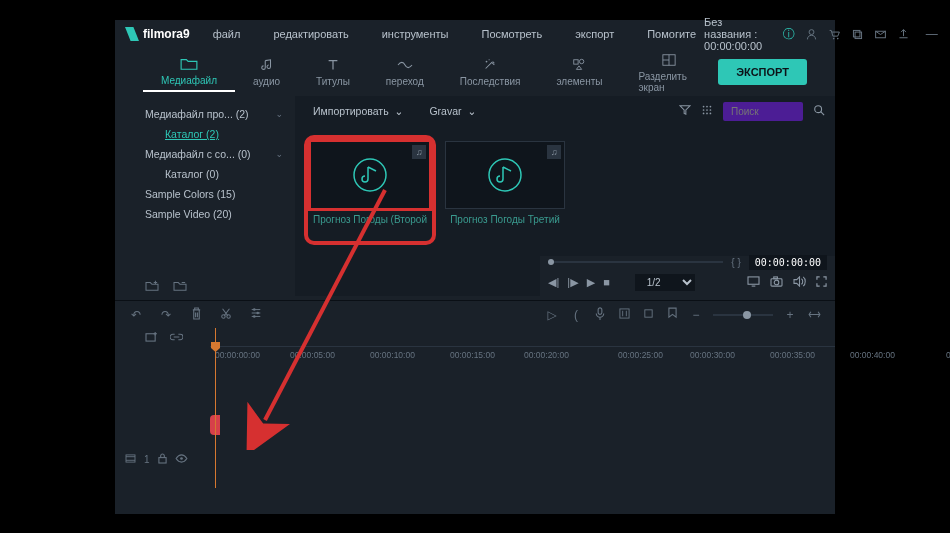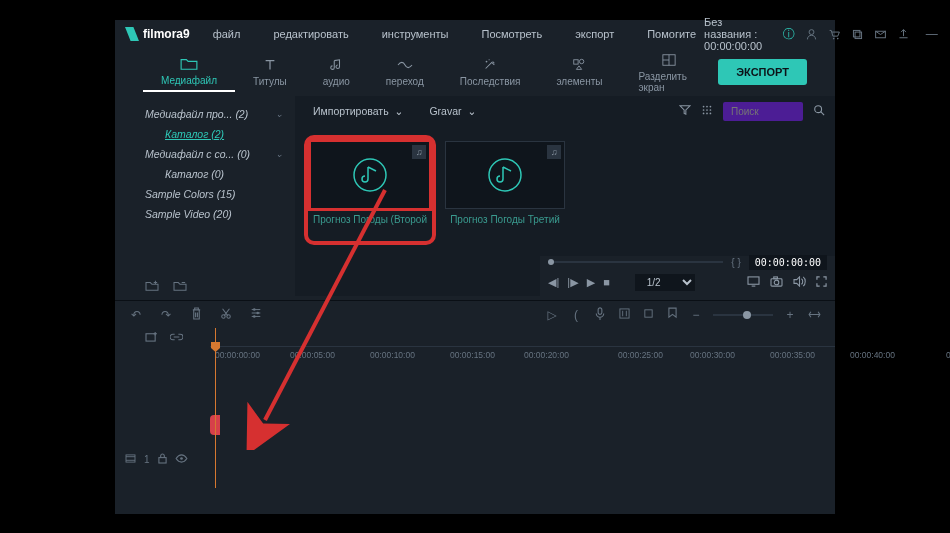--- a/index.html
+++ b/index.html
@@ -21,21 +21,21 @@
 
 .tabrow { height: 48px; display: flex; align-items: center; padding: 0 28px; gap: 0; }
 .tab { display: flex; flex-direction: column; align-items: center; gap: 3px; padding: 4px 18px; color: #8a96a3; font-size: 10px; cursor: pointer; }
 .tab.active { color: #2ec7b6; border-bottom: 2px solid #ffffff; }
 .tab-icon { width: 18px; height: 16px; display: flex; align-items: center; justify-content: center; }
 .export-btn { margin-left: auto; background: #2ec7b6; color: #0c1218; font-size: 11px; font-weight: bold; padding: 7px 18px; border: none; border-radius: 3px; cursor: pointer; }
 
 
 .main { display: flex; height: 200px; }
 .sidebar { width: 180px; padding: 8px 0; }
-.side-item { color: #b8c2cc; font-size: 10.5px; padding: 4px 12px 4px 30px; display: flex; justify-content: space-between; align-items: center; cursor: pointer; font-style: italic; }
+.side-item { color: #b8c2cc; font-size: 10.5px; padding: 4px 12px 4px 30px; display: flex; justify-content: space-between; align-items: center; cursor: pointer; }
 .side-item.sub { padding-left: 50px; color: #2ec7b6; text-decoration: underline; }
 .side-item.sub2 { padding-left: 50px; }
 .chev { font-size: 9px; color: #667380; }
 .side-bottom { position: absolute; top: 258px; left: 30px; display: flex; gap: 14px; }
 .side-bottom-icon { width: 14px; height: 14px; color: #667380; cursor: pointer; }
 
 
 .media-panel { flex: 1; background: #151c24; }
 .media-toolbar { height: 30px; display: flex; align-items: center; padding: 0 10px; gap: 10px; }
 .dropdown { color: #b8c2cc; font-size: 10.5px; display: flex; align-items: center; gap: 6px; padding: 3px 8px; cursor: pointer; justify-content: space-between; }
@@ -156,32 +156,32 @@
       <span class="tab-icon">
           <svg viewBox="0 0 20 16" width="18" height="14">
             <path d="M1 3h6l2 2h10v9H1z" fill="none" stroke="#2ec7b6" stroke-width="1.3"></path>
           </svg>
         </span>
       <span>Медиафайл</span>
     </div>
     <div class="tab">
       <span class="tab-icon">
           <svg viewBox="0 0 16 16" width="14" height="14">
+            <path d="M6 3v8a2 2 0 11-2-2M6 3l6-1v8a2 2 0 11-2-2" fill="none" stroke="#8a96a3" stroke-width="1.2"></path>
+          </svg>
+        </span>
+      <span>аудио</span>
+    </div>
+    <div class="tab">
+      <span class="tab-icon">
+          <svg viewBox="0 0 16 16" width="14" height="14">
             <path d="M3 3h10M8 3v10" fill="none" stroke="#8a96a3" stroke-width="1.4"></path>
           </svg>
         </span>
       <span>Титулы</span>
-    </div>
-    <div class="tab">
-      <span class="tab-icon">
-          <svg viewBox="0 0 16 16" width="14" height="14">
-            <path d="M6 3v8a2 2 0 11-2-2M6 3l6-1v8a2 2 0 11-2-2" fill="none" stroke="#8a96a3" stroke-width="1.2"></path>
-          </svg>
-        </span>
-      <span>аудио</span>
     </div>
     <div class="tab">
       <span class="tab-icon">
           <svg viewBox="0 0 20 16" width="18" height="14">
             <path d="M2 8c3-4 6-4 8 0s5 4 8 0" fill="none" stroke="#8a96a3" stroke-width="1.2"></path>
           </svg>
         </span>
       <span>переход</span>
     </div>
     <div class="tab">

